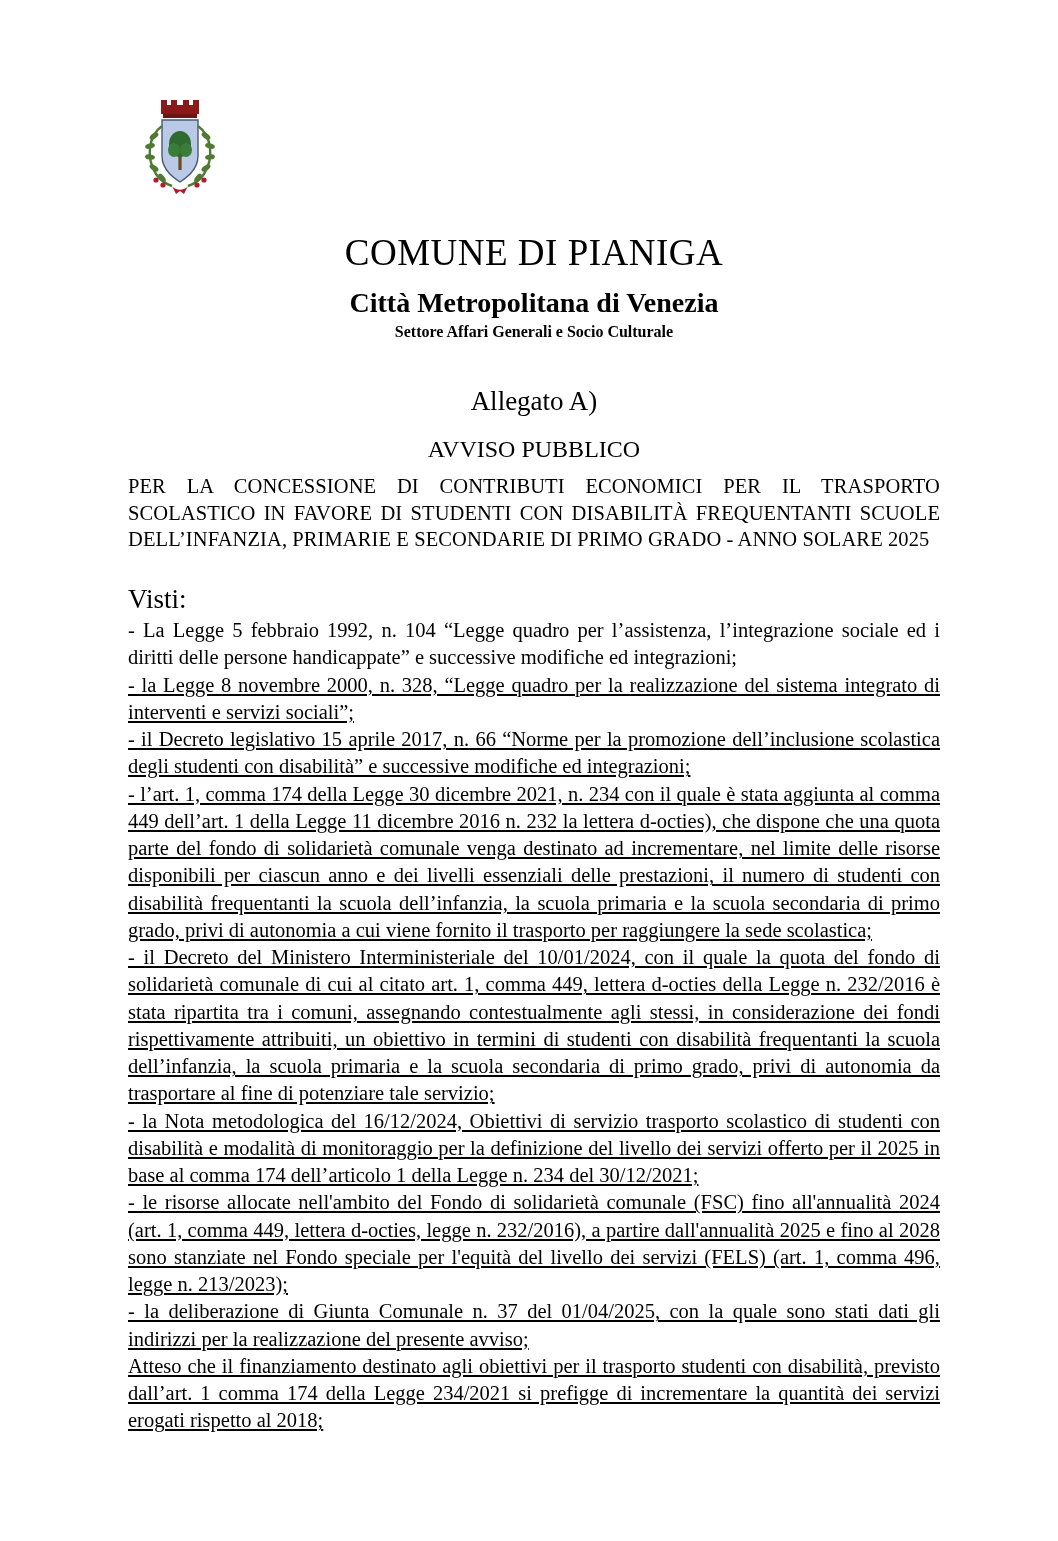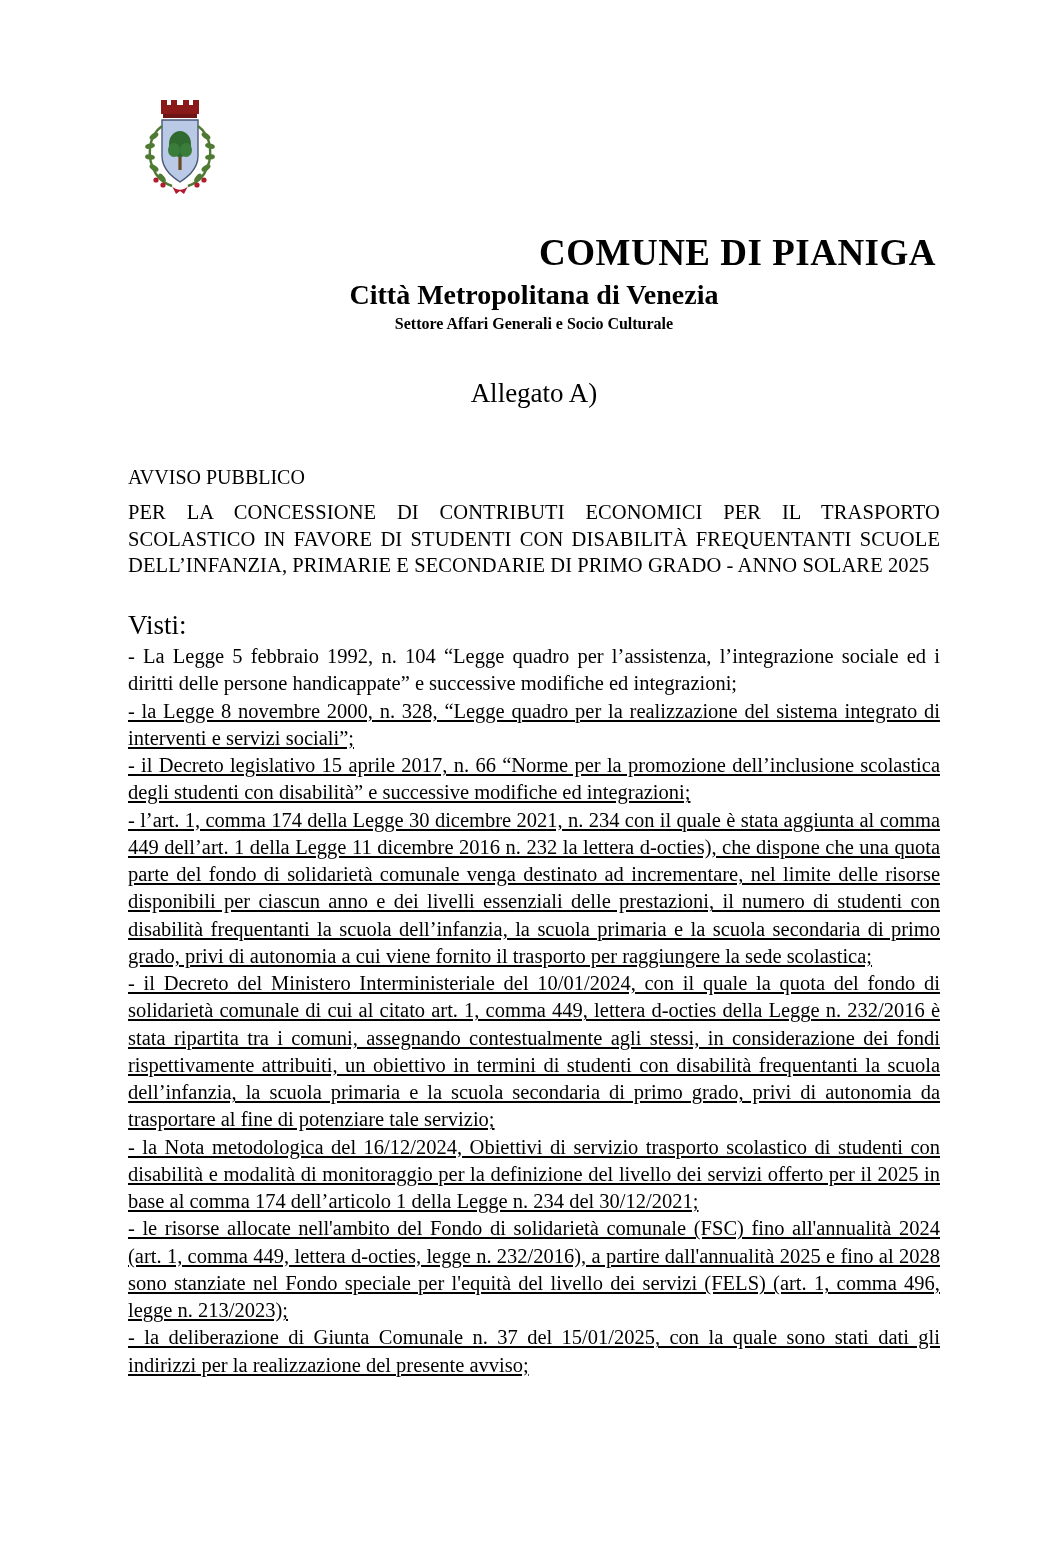--- a/index.html
+++ b/index.html
@@ -30,47 +30,47 @@
     height: 118px;
     display: block;
   }
   
   .heading {
     text-align: center;
     margin-top: 18px;
   }
   .org-title {
     font-size: 37px;
-    font-weight: bold;
+    font-weight: normal;
     letter-spacing: 0.5px;
     line-height: 1.12;
-    margin: 4px;
-    text-align: right;
+    margin: 12px;
   }
   .org-sub1 {
     font-size: 28px;
     font-weight: bold;
     line-height: 1.25;
     margin: 4px 0 0 0;
   }
   .org-sub2 {
     font-size: 16px;
     font-weight: bold;
     line-height: 1.25;
     margin: 2px 0 0 0;
   }
   
   .attachment-label {
     font-size: 27px;
     margin: 44px 0 0 0;
     text-align: center;
   }
   .notice-kicker {
-    font-size: 20px;
-    margin: 57px 0 0 0;
+    font-size: 24px;
+    text-align: center;
+    margin: 19px 0 0 0;
   }
   .notice-title {
     font-size: 20.5px;
     text-align: justify;
     text-align-last: left;
     line-height: 1.28;
     margin: 10px 0 0 0;
     letter-spacing: 0.1px;
   }
   .section-lead {
@@ -154,16 +154,17 @@
 
   <p class="section-lead">Visti:</p>
 
   <p class="para">- La Legge 5 febbraio 1992, n. 104 “Legge quadro per l’assistenza, l’integrazione sociale ed i diritti delle persone handicappate” e successive modifiche ed integrazioni;</p>
   <p class="para">- la Legge 8 novembre 2000, n. 328, “Legge quadro per la realizzazione del sistema integrato di interventi e servizi sociali”;</p>
   <p class="para">- il Decreto legislativo 15 aprile 2017, n. 66 “Norme per la promozione dell’inclusione scolastica degli studenti con disabilità” e successive modifiche ed integrazioni;</p>
   <p class="para">- l’art. 1, comma 174 della Legge 30 dicembre 2021, n. 234 con il quale è stata aggiunta al comma 449 dell’art. 1 della Legge 11 dicembre 2016 n. 232 la lettera d-octies), che dispone che una quota parte del fondo di solidarietà comunale venga destinato ad incrementare, nel limite delle risorse disponibili per ciascun anno e dei livelli essenziali delle prestazioni, il numero di studenti con disabilità frequentanti la scuola dell’infanzia, la scuola primaria e la scuola secondaria di primo grado, privi di autonomia a cui viene fornito il trasporto per raggiungere la sede scolastica;</p>
   <p class="para">- il Decreto del Ministero Interministeriale del 10/01/2024, con il quale la quota del fondo di solidarietà comunale di cui al citato art. 1, comma 449, lettera d-octies della Legge n. 232/2016 è stata ripartita tra i comuni, assegnando contestualmente agli stessi, in considerazione dei fondi rispettivamente attribuiti, un obiettivo in termini di studenti con disabilità frequentanti la scuola dell’infanzia, la scuola primaria e la scuola secondaria di primo grado, privi di autonomia da trasportare al fine di potenziare tale servizio;</p>
   <p class="para">- la Nota metodologica del 16/12/2024, Obiettivi di servizio trasporto scolastico di studenti con disabilità e modalità di monitoraggio per la definizione del livello dei servizi offerto per il 2025 in base al comma 174 dell’articolo 1 della Legge n. 234 del 30/12/2021;</p>
   <p class="para">- le risorse allocate nell'ambito del Fondo di solidarietà comunale (FSC) fino all'annualità 2024 (art. 1, comma 449, lettera d-octies, legge n. 232/2016), a partire dall'annualità 2025 e fino al 2028 sono stanziate nel Fondo speciale per l'equità del livello dei servizi (FELS) (art. 1, comma 496, legge n. 213/2023);</p>
-  <p class="para">- la deliberazione di Giunta Comunale n. 37 del 15/01/2025, con la quale sono stati dati gli indirizzi per la realizzazione del presente avviso;</p>
+  <p class="para">- la deliberazione di Giunta Comunale n. 37 del 01/04/2025, con la quale sono stati dati gli indirizzi per la realizzazione del presente avviso;</p>
 
+  <p class="para spacer-para">Atteso che il finanziamento destinato agli obiettivi per il trasporto studenti con disabilità, previsto dall’art. 1 comma 174 della Legge 234/2021 si prefigge di incrementare la quantità dei servizi erogati rispetto al 2018;</p>
 
 </div>
 
 </body></html>

